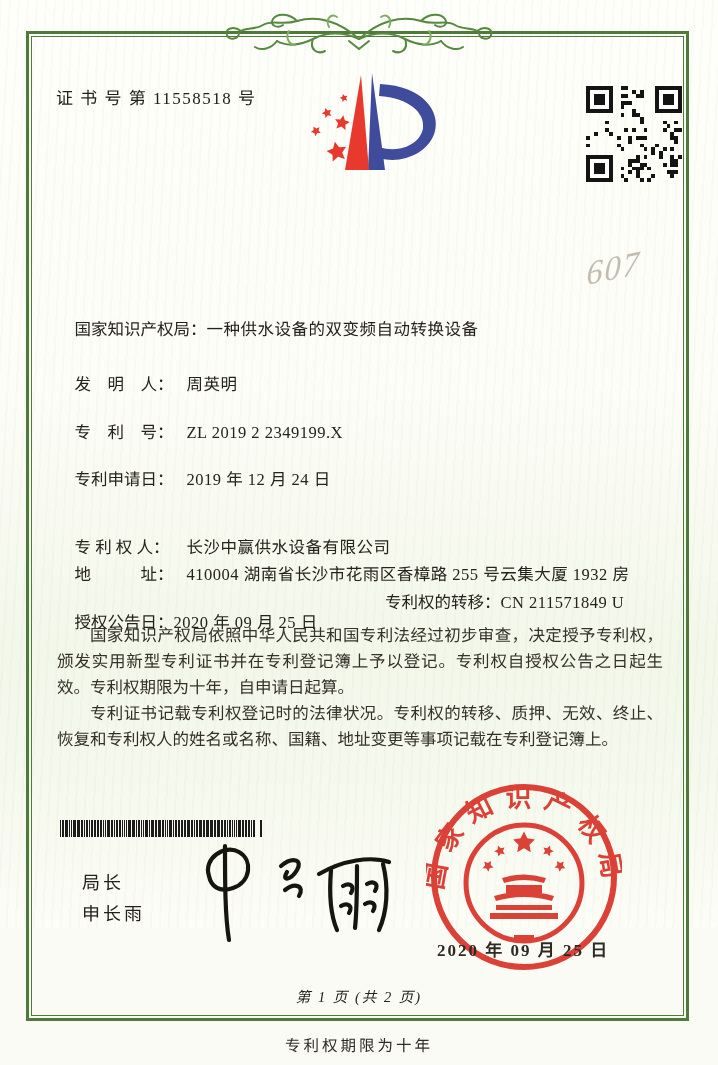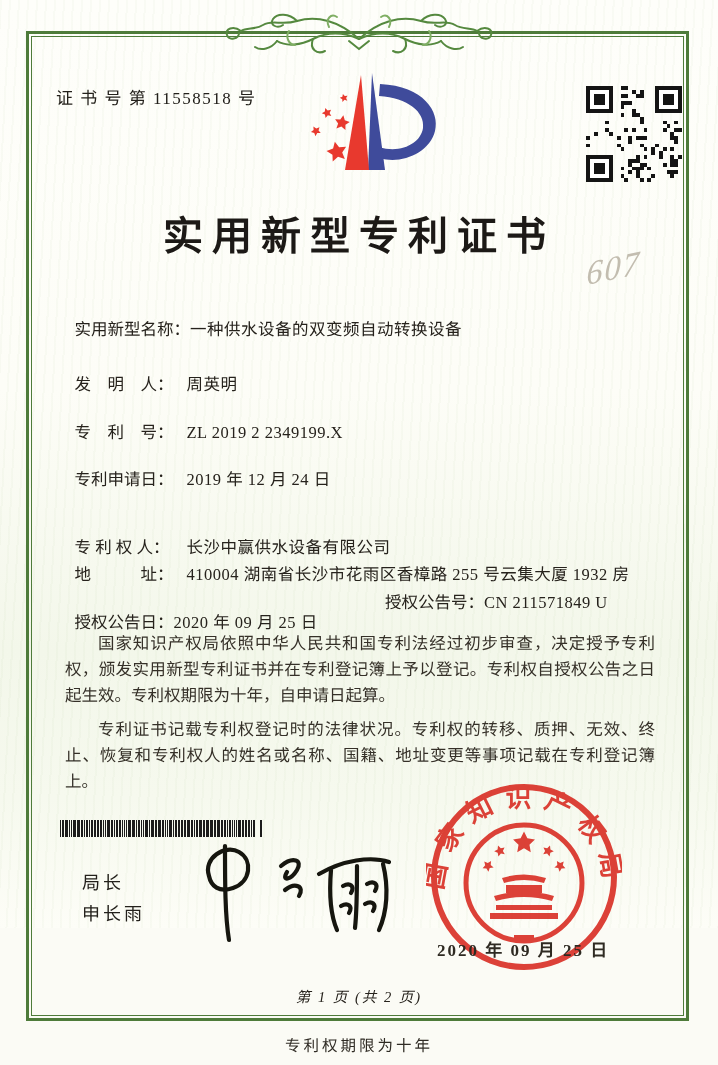--- a/index.html
+++ b/index.html
@@ -18,21 +18,21 @@
   .qr{left:586px;top:86px;}
   .title{left:0;top:204px;width:100%;text-align:center;font-size:40px;font-weight:bold;letter-spacing:9px;color:#1c1916;}
   .pencil-note{left:586px;top:250px;font-size:33px;color:#b5ae9f;font-style:italic;
         transform:rotate(-12deg) skewX(-14deg);letter-spacing:2px;opacity:.8;}
   .field-row{position:absolute;left:58px;font-size:16.5px;white-space:pre;color:#26221c;}
   .flabel{display:inline-block;min-width:112px;}
   .fvalue{letter-spacing:.5px;margin-top:46px;}
   .grant-second{position:absolute;left:327px;top:0;white-space:pre;}
   .paragraphs{position:absolute;left:57px;top:623px;width:606px;font-size:16.5px;line-height:26px;
         text-align:justify;color:#353028;}
-  .paragraphs p{margin:8px;text-indent:2em;}
+  .paragraphs p{margin:0;text-indent:2em;}
   .barcode{left:60px;top:820px;}
   .director{font-family:Liberation Sans, sans-serif;font-size:18px;letter-spacing:3px;color:#23201b;}
   .director-title{left:82px;top:868px;}
   .director-name{left:82px;top:899px;}
   .signature{left:185px;top:832px;}
   .seal{left:426px;top:779px;}
   .seal-arc-text{font-size:26px;font-weight:bold;letter-spacing:11px;
         font-family:"Liberation Serif","DejaVu Serif",serif;}
   .seal-date{left:437px;top:936px;font-size:17px;letter-spacing:2px;color:#2e2a22;z-index:5;font-weight:bold;}
   .footer-page{left:0;top:985px;width:100%;text-align:center;font-size:14.5px;letter-spacing:2px;color:#26221c;font-style:italic;}
@@ -178,45 +178,44 @@
       <rect x="23" y="22" width="1" height="1"></rect>
       <rect x="9" y="23" width="1" height="1"></rect>
       <rect x="13" y="23" width="1" height="1"></rect>
       <rect x="17" y="23" width="1" height="1"></rect>
       <rect x="22" y="23" width="1" height="1"></rect>
       <rect x="10" y="24" width="1" height="1"></rect>
       <rect x="14" y="24" width="1" height="1"></rect>
       <rect x="16" y="24" width="1" height="1"></rect>
     </svg>
 
-  <div class="abs title">实用新型专利证书</div>
 
   <div class="abs pencil-note">607</div>
 
   <div class="field-row" style="top:296px">
-    <span class="flabel">实用新型名称：</span><span class="fvalue">一种供水设备的双变频自动转换设备</span>
+    <span class="flabel">国家知识产权局：</span><span class="fvalue">一种供水设备的双变频自动转换设备</span>
   </div>
   <div class="field-row" style="top:351px">
     <span class="flabel">发　明　人：</span><span class="fvalue">周英明</span>
   </div>
   <div class="field-row" style="top:399px">
     <span class="flabel">专　利　号：</span><span class="fvalue">ZL 2019 2 2349199.X</span>
   </div>
   <div class="field-row" style="top:446px">
     <span class="flabel">专利申请日：</span><span class="fvalue">2019 年 12 月 24 日</span>
   </div>
   <div class="field-row" style="top:514px">
     <span class="flabel">专 利 权 人：</span><span class="fvalue">长沙中赢供水设备有限公司</span>
   </div>
   <div class="field-row" style="top:541px">
     <span class="flabel">地　　　址：</span><span class="fvalue">410004 湖南省长沙市花雨区香樟路 255 号云集大厦 1932 房</span>
   </div>
   <div class="field-row" style="top:589px;width:600px">
     <span>授权公告日：</span><span class="fvalue">2020 年 09 月 25 日</span>
-    <span class="grant-second"><span>授权公告号：</span><span class="fvalue">CN 211571849 U</span></span>
+    <span class="grant-second"><span>专利权的转移：</span><span class="fvalue">CN 211571849 U</span></span>
   </div>
 
   <div class="paragraphs">
     <p>国家知识产权局依照中华人民共和国专利法经过初步审查，决定授予专利权，颁发实用新型专利证书并在专利登记簿上予以登记。专利权自授权公告之日起生效。专利权期限为十年，自申请日起算。</p>
     <p>专利证书记载专利权登记时的法律状况。专利权的转移、质押、无效、终止、恢复和专利权人的姓名或名称、国籍、地址变更等事项记载在专利登记簿上。</p>
   </div>
 
   <svg class="abs barcode" id="barcode-svg" width="205" height="17" viewBox="0 0 205 17" fill="#1c1c1c" shape-rendering="crispEdges">
       <rect x="0" y="0" width="1" height="17"></rect>
       <rect x="2" y="0" width="2" height="17"></rect>

